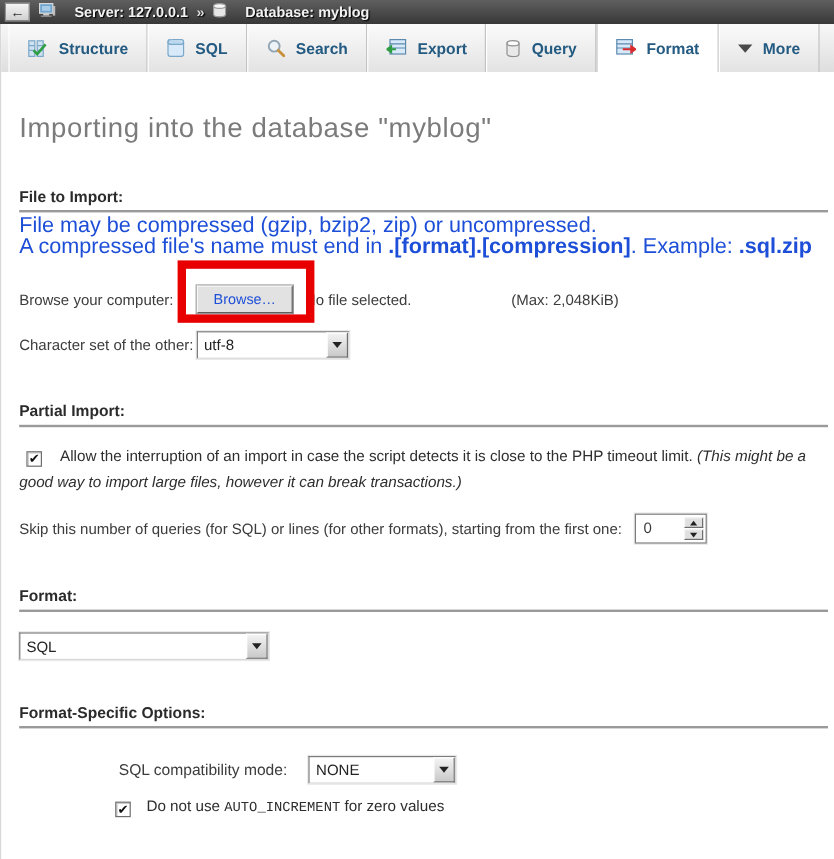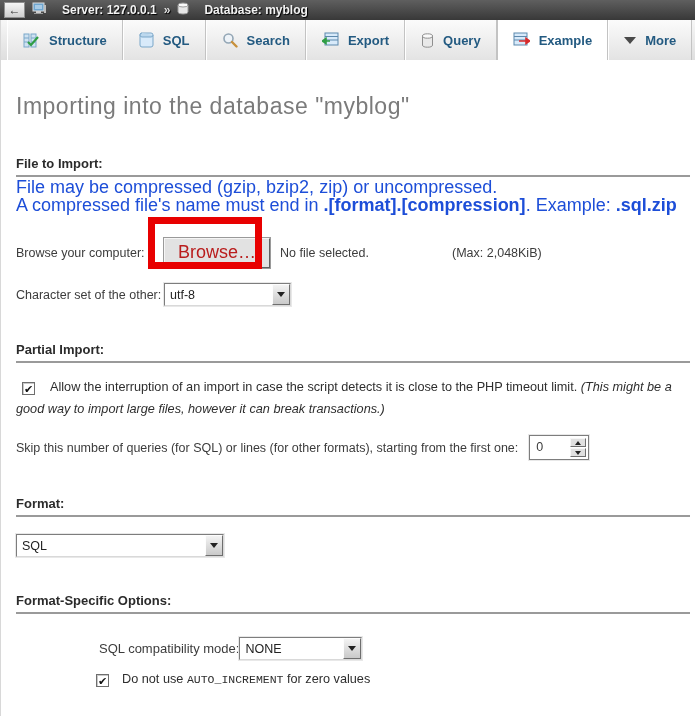--- a/index.html
+++ b/index.html
@@ -49,21 +49,21 @@
   .page-title { margin-top:33px; font-size:23px; font-weight:normal; color:#7b7b7b; letter-spacing:.5px; }
   .section-heading {
     margin-top:36px; font-size:13px; font-weight:bold; color:#2b2b2b;
     border-bottom:2px solid #9a9a9a; padding-bottom:4px; margin-right:3px;
   }
   .hint { margin-top:1px; font-size:18px; color:#1d4ed8; line-height:18px; }
   .row { display:flex; align-items:center; font-size:12.5px; color:#3c3c3c; }
   .field-label { width:148px; flex:0 0 148px; }
   
   .win-btn {
-    padding:3px 13px 4px; font-size:18px; color:#b91c1c; cursor:pointer;
+    padding:3px 13px 4px; font-size:12px; color:#1d4ed8; cursor:pointer;
     background:#e2e2e2;
     border:1px solid; border-color:#f6f6f6 #5f5f5f #5f5f5f #f6f6f6;
     box-shadow:0 0 0 1px #9a9a9a;
   }
   .browse-row { margin-top:24px; position:relative; }
   .no-file { margin-left:10px; width:172px; }
   .red-annotation {
     position:absolute; left:132px; top:-21px; width:114px; height:52px;
     border:7px solid #e80000; z-index:5; pointer-events:none;
   }
@@ -101,21 +101,21 @@
   .spinner-value { flex:1; font-size:12.5px; padding:2px 0 0 4px; }
   .spinner-buttons { width:16px; display:flex; flex-direction:column; gap:1px; }
   .spin-btn {
     flex:1; background:#e0e0e0; border:1px solid; border-color:#f6f6f6 #6e6e6e #6e6e6e #f6f6f6;
     display:flex; align-items:center; justify-content:center; cursor:pointer;
   }
   .spin-btn .arr-up { width:0; height:0; border-left:3px solid transparent; border-right:3px solid transparent; border-bottom:4px solid #222; }
   .spin-btn .arr-dn { width:0; height:0; border-left:3px solid transparent; border-right:3px solid transparent; border-top:4px solid #222; }
   .format-select { margin-top:17px; }
   .compat-row { margin-top:23px; margin-left:83px; font-size:13px; color:#3c3c3c; }
-  .compat-row .lbl { margin-right:0; }
+  .compat-row .lbl { margin-right:18px; }
   .autoinc-row { margin-top:12px; margin-left:80px; font-size:12.7px; color:#2e2e2e; }
   .autoinc-row .checkbox { margin-right:13px; }
   .mono { font-family:"Liberation Mono", monospace; font-size:11.5px; }
 </style>
 </head>
 <body>
 
 <div class="topbar">
   <div class="back-btn">
     <span>←</span>
@@ -201,21 +201,21 @@
     </div>
     <div class="tab active">
       <span class="ticon">
         <svg width="17" height="16" viewBox="0 0 17 16">
             <rect x="1" y="1" width="13" height="12" fill="#d8eafa" stroke="#5d89ad"></rect>
             <line x1="1" y1="4.5" x2="14" y2="4.5" stroke="#5d89ad"></line>
             <line x1="1" y1="8" x2="14" y2="8" stroke="#5d89ad"></line>
             <path d="M6 9 l7 0 M13 6.5 l3.5 2.5 l-3.5 2.5 z" fill="#d92b2b" stroke="#d92b2b" stroke-width="1.6"></path>
           </svg>
       </span>
-      <span>Example</span>
+      <span>Format</span>
     </div>
     <div class="tab">
       <span class="ticon">
           <span class="tab-caret"></span>
         </span>
       <span>More</span>
     </div>
     <div class="tabbar-filler"></div>
   </div>
 

